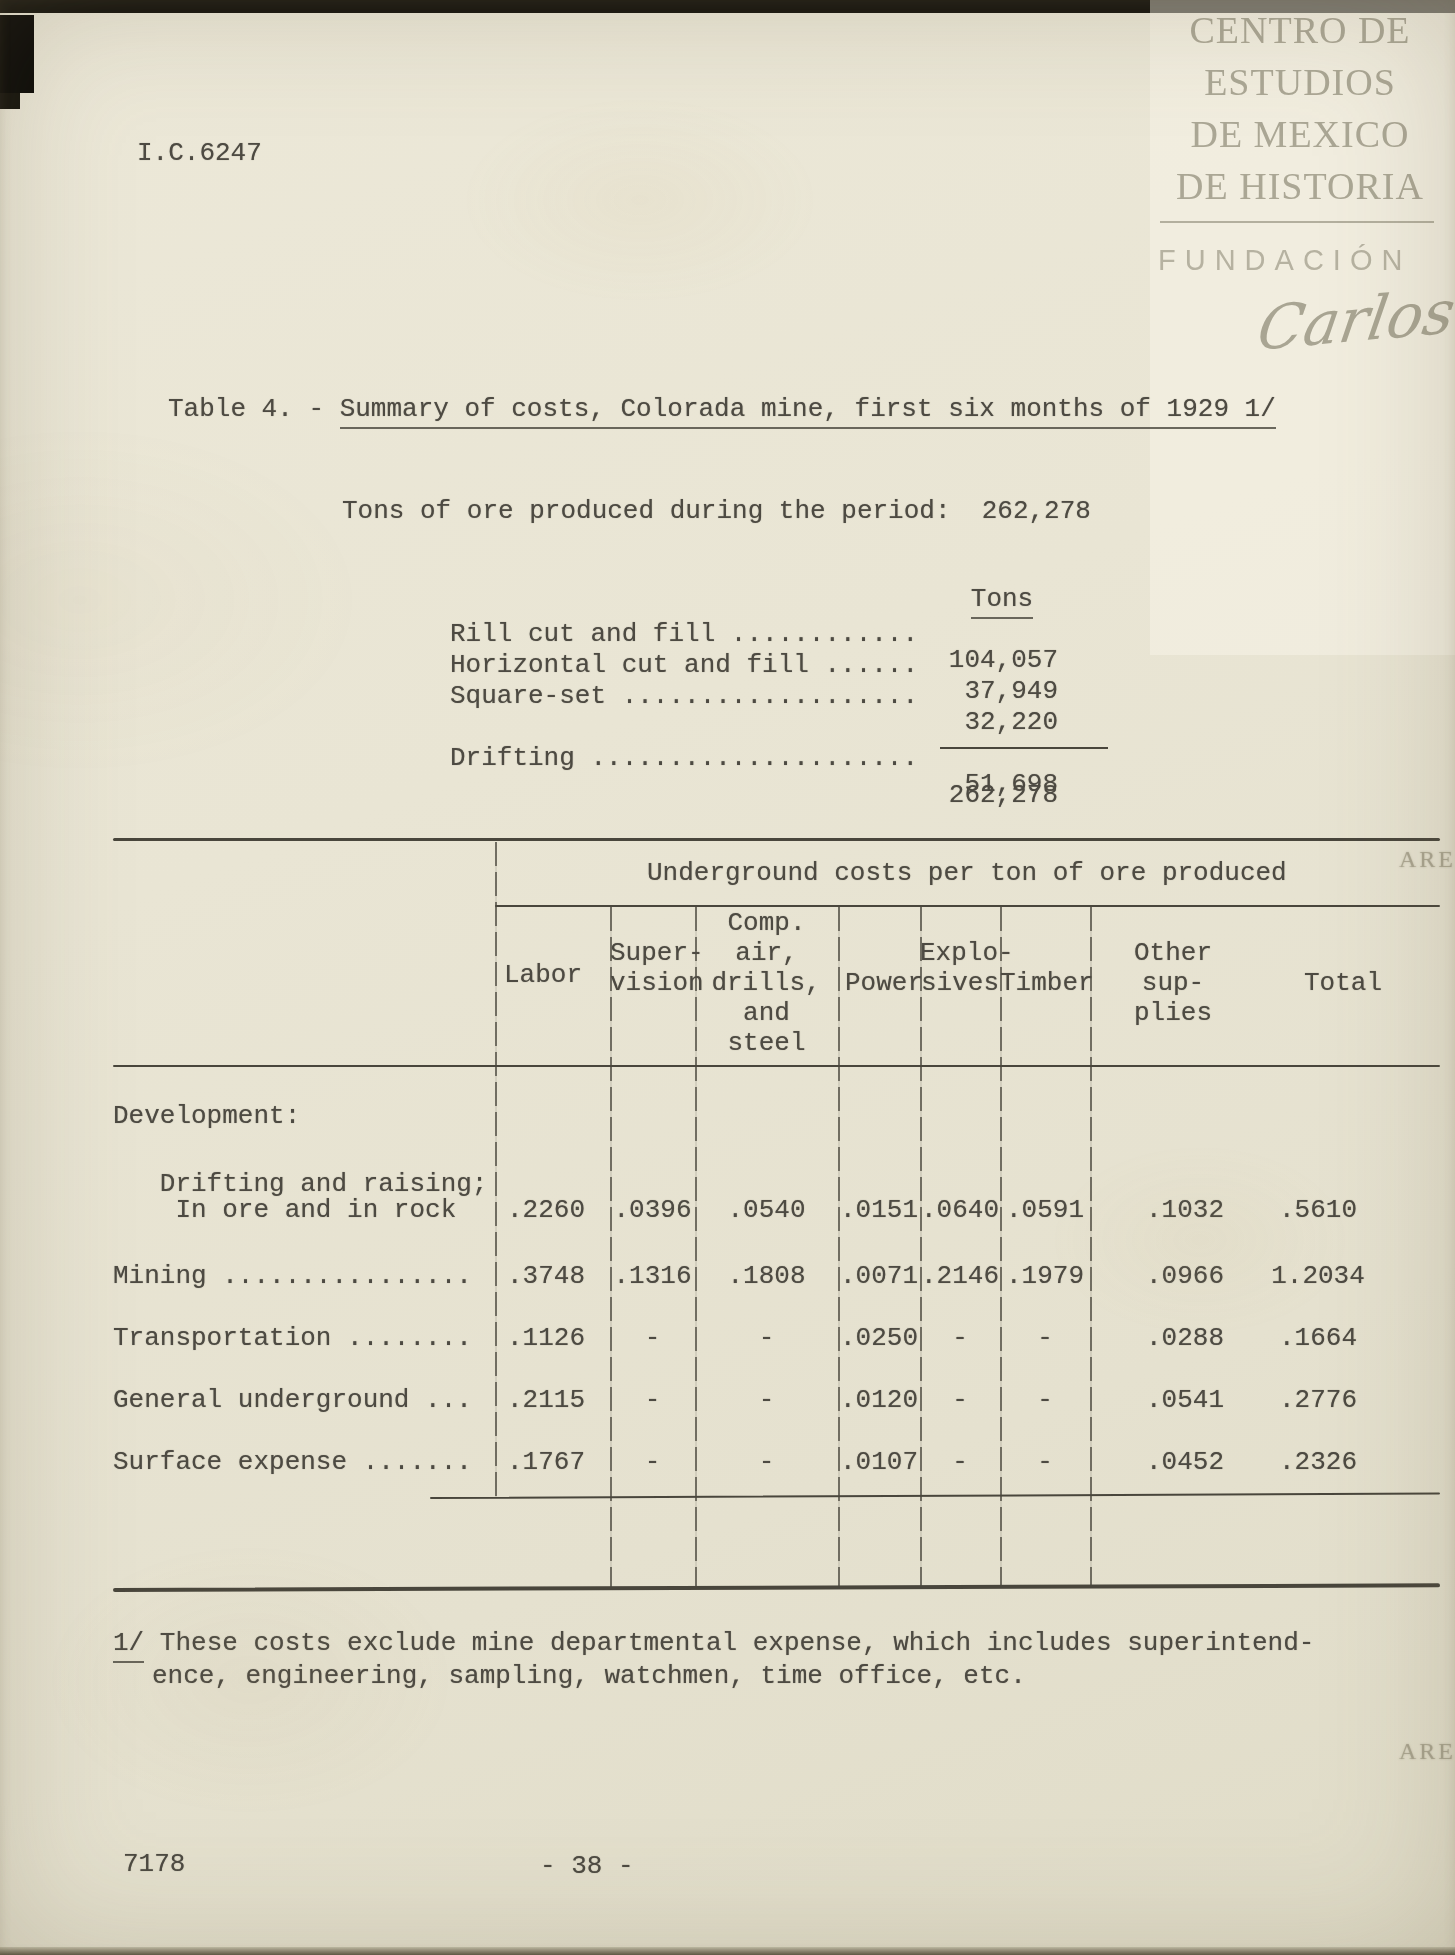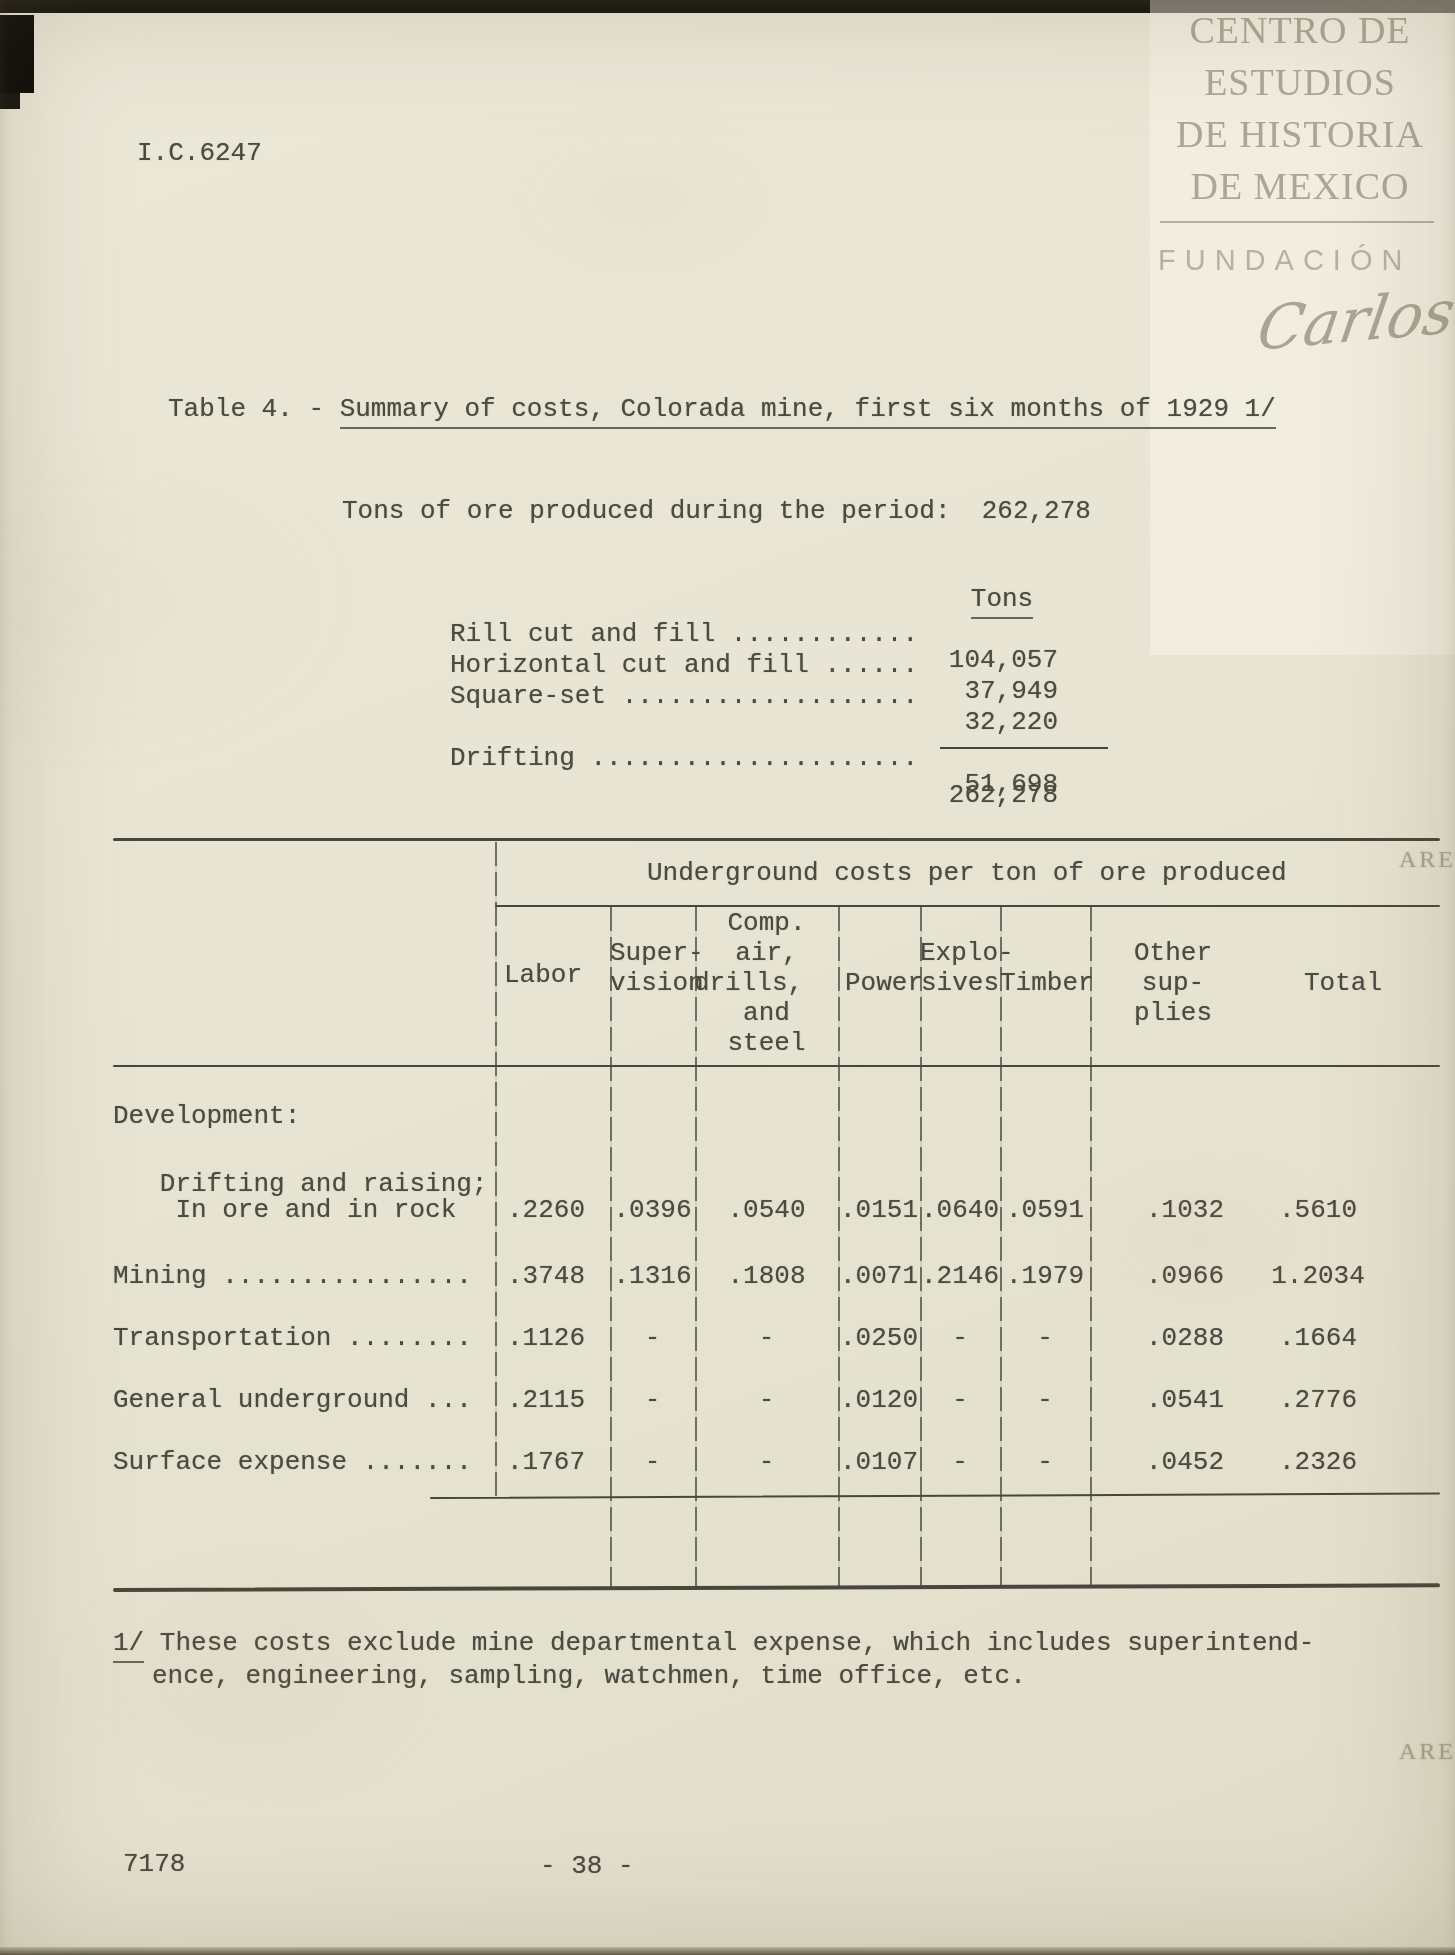--- a/index.html
+++ b/index.html
@@ -78,22 +78,22 @@
 <div id="page">
 
   <div class="top-band"></div>
   <div class="corner-mark"></div>
   <div class="corner-mark2"></div>
 
   <div class="wm-box"></div>
   <div class="wm-lines">
     <div>CENTRO DE</div>
     <div>ESTUDIOS</div>
+    <div>DE MEXICO</div>
     <div>DE HISTORIA</div>
-    <div>DE MEXICO</div>
   </div>
   <div class="wm-rule"></div>
   <div class="wm-foundation">FUNDACIÓN</div>
   <div class="wm-signature">Carlos Slim</div>
 
   <div class="type" style="left:137px;top:140px">I.C.6247</div>
 
   <div class="type" style="left:168px;top:396px"><span>Table 4. - </span><span class="underl">Summary of costs, Colorada mine, first six months of 1929 </span><span class="underl">1/</span></div>
 
   <div class="type" style="left:342px;top:498px">Tons of ore produced during the period:  262,278</div>
@@ -143,21 +143,21 @@
     <div class="txt" style="left:534px;top:22px">Underground costs per ton of ore produced</div>
 
     <div class="txt hc" style="left:382px;top:124px;width:96px">Labor</div>
     <div>
       <div class="txt hc" style="left:497px;top:102px;width:85px">Super-</div>
       <div class="txt hc" style="left:497px;top:132px;width:85px">vision</div>
     </div>
     <div>
       <div class="txt hc" style="left:582px;top:72px;width:143px">Comp.</div>
       <div class="txt hc" style="left:582px;top:102px;width:143px">air,</div>
-      <div class="txt hc" style="left:558px;top:132px;width:155px">drills,</div>
+      <div class="txt hc" style="left:582px;top:132px;width:142px">drills,</div>
       <div class="txt hc" style="left:582px;top:162px;width:143px">and</div>
       <div class="txt hc" style="left:582px;top:192px;width:143px">steel</div>
     </div>
     <div class="txt hc" style="left:725px;top:132px;width:92px">Power</div>
     <div>
       <div class="txt hc" style="left:807px;top:102px;width:80px">Explo-</div>
       <div class="txt hc" style="left:807px;top:132px;width:80px">sives</div>
     </div>
     <div class="txt hc" style="left:887px;top:132px;width:90px">Timber</div>
     <div>

